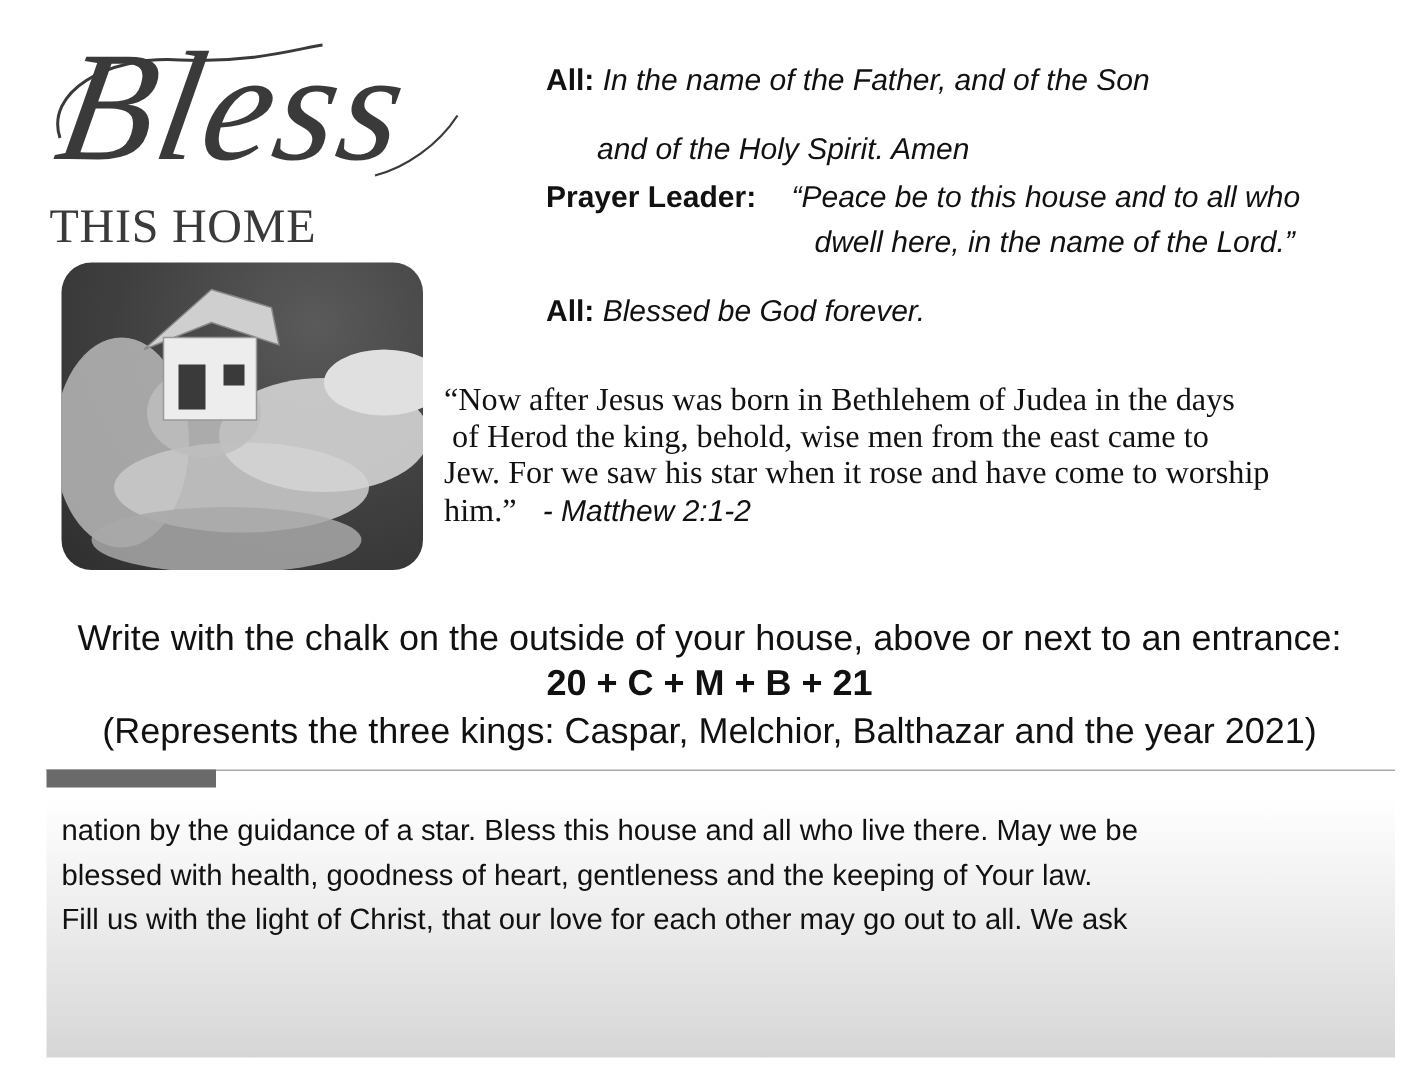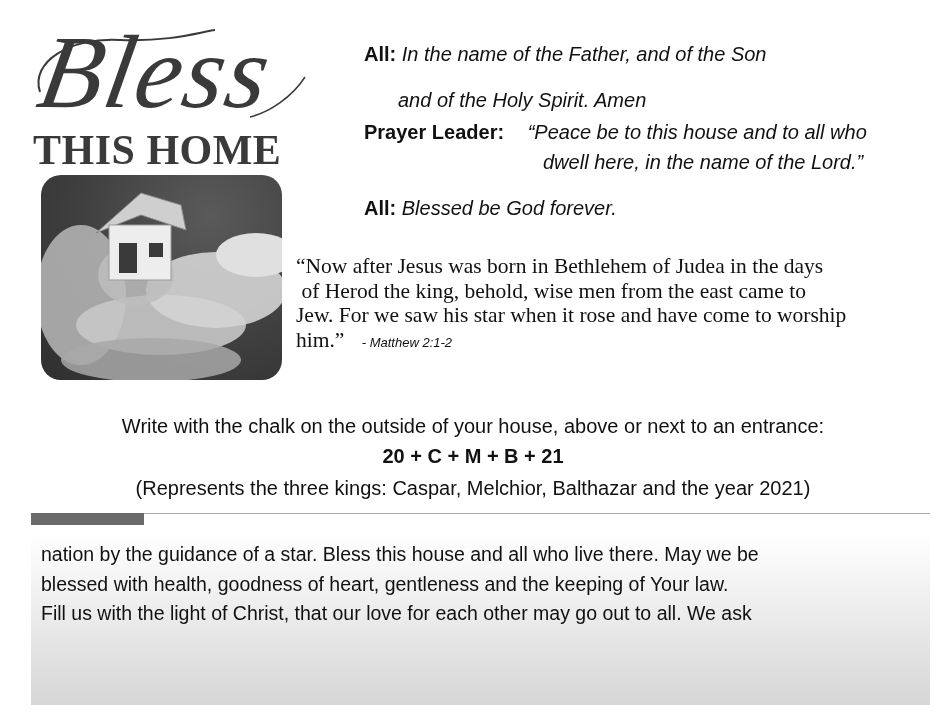--- a/index.html
+++ b/index.html
@@ -11,45 +11,45 @@
 
   
   .logo-script {
     left: 30px; top: 20px; width: 280px; height: 112px;
     font-family: "Liberation Serif", "DejaVu Serif", serif; font-style: italic;
     font-size: 104px; line-height: 104px; color: #3a3a3a; letter-spacing: 2px;
     transform: skewX(-10deg); transform-origin: left bottom;
   }
   .logo-sub {
     left: 33px; top: 127px; font-family: "Liberation Serif", "DejaVu Serif", serif;
-    font-size: 42px; line-height: 46px; color: #3a3a3a; letter-spacing: 0.5px; font-weight: bold;
+    font-size: 32px; line-height: 46px; color: #3a3a3a; letter-spacing: 0.5px;
   }
 
   
   .photo {
     left: 41px; top: 175px; width: 241px; height: 205px; border-radius: 20px;
     background: radial-gradient(ellipse at 70% 20%, #5a5a5a 0%, #3f3f3f 55%, #2f2f2f 100%);
     overflow: hidden;
   }
 
   
   .line { font-size: 20px; line-height: 24px; white-space: nowrap; }
   .line b { font-weight: bold; }
   .line i { font-style: italic; }
 
   .scripture {
     left: 296px; top: 254px; width: 650px;
     font-family: "Liberation Serif", "DejaVu Serif", serif; font-size: 21.5px; line-height: 24.5px;
     color: #111; white-space: nowrap;
   }
   .scripture .ref {
-    font-family: "Liberation Sans", "DejaVu Sans", sans-serif; font-style: italic; font-size: 13px;
+    font-family: "Liberation Sans", "DejaVu Sans", sans-serif; font-style: italic; font-size: 20px;
   }
 
-  .centered { left: 0; width: 946px; text-align: center; font-size: 20px; line-height: 24px; }
+  .centered { left: 0; width: 946px; text-align: center; font-size: 24px; line-height: 24px; }
 
   .sep-bar { left: 31px; top: 513px; width: 113px; height: 12px; background: #6a6a6a; }
   .sep-line { left: 31px; top: 513px; width: 899px; height: 1px; background: #a8a8a8; }
 
   .prayer-box {
     left: 31px; top: 532px; width: 899px; height: 173px;
     background: linear-gradient(to bottom, #ffffff 0%, #efefef 40%, #d6d6d6 100%);
   }
   .prayer-text {
     position: absolute; left: 10px; top: 8px; width: 885px;

